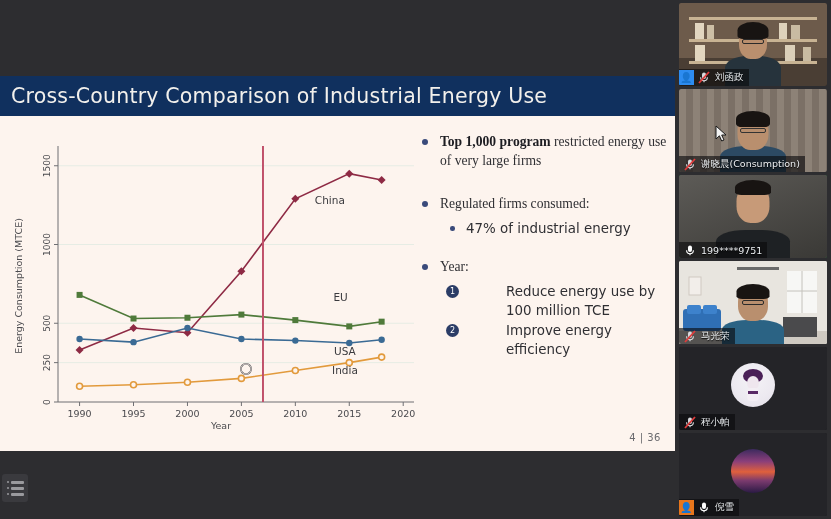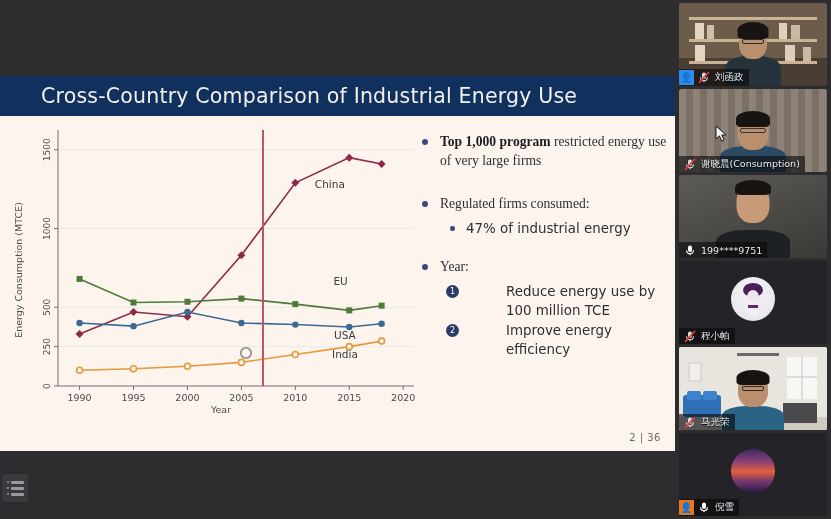--- a/index.html
+++ b/index.html
@@ -28,27 +28,26 @@
     background: #10305e;
     display: flex; align-items: center;
   }
   #title-text {
     color: #f2f0ec;
     font-size: 20.5px;
     font-family: "DejaVu Sans", sans-serif;
     letter-spacing: .2px;
     padding-left: 11px;
     white-space: nowrap;
-    margin-left: 30px;
   }
   #slide-body { position: absolute; left: 0; top: 40px; width: 675px; height: 335px; }
 
   
   #chart-wrap {
-    position: absolute; left: 6px; top: 4px;
+    position: absolute; left: 6px; top: 20px;
     width: 415px; height: 300px;
   }
   #chart-svg { display: block; }
 
   
   #bullets {
     position: absolute; left: 416px; top: 16px;
     width: 252px;
   }
   .b1 { position: relative; padding-left: 24px; margin-bottom: 6px; }
@@ -337,21 +336,21 @@
             <div class="bn-text">Reduce energy use by 100 million TCE</div>
           </div>
 
           <div class="bn">
             <span class="num">2</span>
             <div class="bn-text">Improve energy efficiency</div>
           </div>
 
         </div>
 
-        <div id="page-no">2 | 36</div>
+        <div id="page-no">4 | 36</div>
       </div>
     </div>
 
     <div id="panel-toggle">
       <div class="pt-row">
         <span class="pt-dot"></span>
         <span class="pt-bar"></span>
       </div>
       <div class="pt-row">
         <span class="pt-dot"></span>
@@ -434,45 +433,20 @@
             <rect x="4" y="1.5" width="4" height="6.5" rx="2" fill="#ffffff"></rect>
             <path d="M2.6 6.3a3.4 3.4 0 0 0 6.8 0" fill="none" stroke="#ffffff" stroke-width="1.1"></path>
             <line x1="6" y1="9.6" x2="6" y2="11.3" stroke="#ffffff" stroke-width="1.1"></line>
           </svg>
         </span>
         <span class="name-text">199****9751</span>
       </div>
     </div>
 
     <div class="tile">
-      <div class="tile-bg rm5"></div>
-      <div class="avatar-circ">
-        <div class="avatar-img-1">
-          <svg width="44" height="44" viewBox="0 0 44 44">
-            <ellipse cx="22" cy="13" rx="10" ry="7" fill="#4a1f57"></ellipse>
-            <ellipse cx="22" cy="20" rx="6" ry="7" fill="#efe6ee"></ellipse>
-            <rect x="16" y="25" width="12" height="13" rx="4" fill="#f3eef4"></rect>
-            <rect x="17" y="28" width="10" height="3" fill="#5a2a66"></rect>
-          </svg>
-        </div>
-      </div>
-      <div class="namebar">
-        <span class="mic-icon" style="margin-left:4px;">
-          <svg width="12" height="13" viewBox="0 0 12 13">
-            <rect x="4" y="1.5" width="4" height="6.5" rx="2" fill="#d8dade"></rect>
-            <path d="M2.6 6.3a3.4 3.4 0 0 0 6.8 0" fill="none" stroke="#d8dade" stroke-width="1.1"></path>
-            <line x1="6" y1="9.6" x2="6" y2="11.3" stroke="#d8dade" stroke-width="1.1"></line>
-            <line x1="1" y1="12" x2="11" y2="1" stroke="#e03c3c" stroke-width="1.8"></line>
-          </svg>
-        </span>
-        <span class="name-text">程小帕</span>
-      </div>
-    </div>
-
-    <div class="tile">
       <div class="tile-bg rm4">
         <svg width="148" height="83">
           <rect x="0" y="0" width="148" height="83" fill="#e8e5df"></rect>
           <rect x="58" y="6" width="42" height="3" fill="#6a6a6a"></rect>
           <rect x="108" y="10" width="30" height="42" fill="#f7f7f5"></rect>
           <line x1="123" y1="10" x2="123" y2="52" stroke="#c4c2bc" stroke-width="1"></line>
           <line x1="108" y1="30" x2="138" y2="30" stroke="#c4c2bc" stroke-width="1"></line>
           <rect x="10" y="16" width="12" height="18" fill="#f2eeea" stroke="#cfc9c2"></rect>
           <rect x="4" y="48" width="38" height="22" rx="3" fill="#2f6fb5"></rect>
           <rect x="8" y="44" width="14" height="9" rx="2" fill="#3d82cc"></rect>
@@ -492,20 +466,45 @@
             <path d="M2.6 6.3a3.4 3.4 0 0 0 6.8 0" fill="none" stroke="#d8dade" stroke-width="1.1"></path>
             <line x1="6" y1="9.6" x2="6" y2="11.3" stroke="#d8dade" stroke-width="1.1"></line>
             <line x1="1" y1="12" x2="11" y2="1" stroke="#e03c3c" stroke-width="1.8"></line>
           </svg>
         </span>
         <span class="name-text">马光荣</span>
       </div>
     </div>
 
     <div class="tile">
+      <div class="tile-bg rm5"></div>
+      <div class="avatar-circ">
+        <div class="avatar-img-1">
+          <svg width="44" height="44" viewBox="0 0 44 44">
+            <ellipse cx="22" cy="13" rx="10" ry="7" fill="#4a1f57"></ellipse>
+            <ellipse cx="22" cy="20" rx="6" ry="7" fill="#efe6ee"></ellipse>
+            <rect x="16" y="25" width="12" height="13" rx="4" fill="#f3eef4"></rect>
+            <rect x="17" y="28" width="10" height="3" fill="#5a2a66"></rect>
+          </svg>
+        </div>
+      </div>
+      <div class="namebar">
+        <span class="mic-icon" style="margin-left:4px;">
+          <svg width="12" height="13" viewBox="0 0 12 13">
+            <rect x="4" y="1.5" width="4" height="6.5" rx="2" fill="#d8dade"></rect>
+            <path d="M2.6 6.3a3.4 3.4 0 0 0 6.8 0" fill="none" stroke="#d8dade" stroke-width="1.1"></path>
+            <line x1="6" y1="9.6" x2="6" y2="11.3" stroke="#d8dade" stroke-width="1.1"></line>
+            <line x1="1" y1="12" x2="11" y2="1" stroke="#e03c3c" stroke-width="1.8"></line>
+          </svg>
+        </span>
+        <span class="name-text">程小帕</span>
+      </div>
+    </div>
+
+    <div class="tile">
       <div class="tile-bg rm6"></div>
       <div class="avatar-circ">
         <div class="avatar-img-2"></div>
       </div>
       <div class="namebar">
         <span class="host-badge orange">
           <span class="person-glyph">👤</span>
         </span>
         <span class="mic-icon">
           <svg width="12" height="13" viewBox="0 0 12 13">

